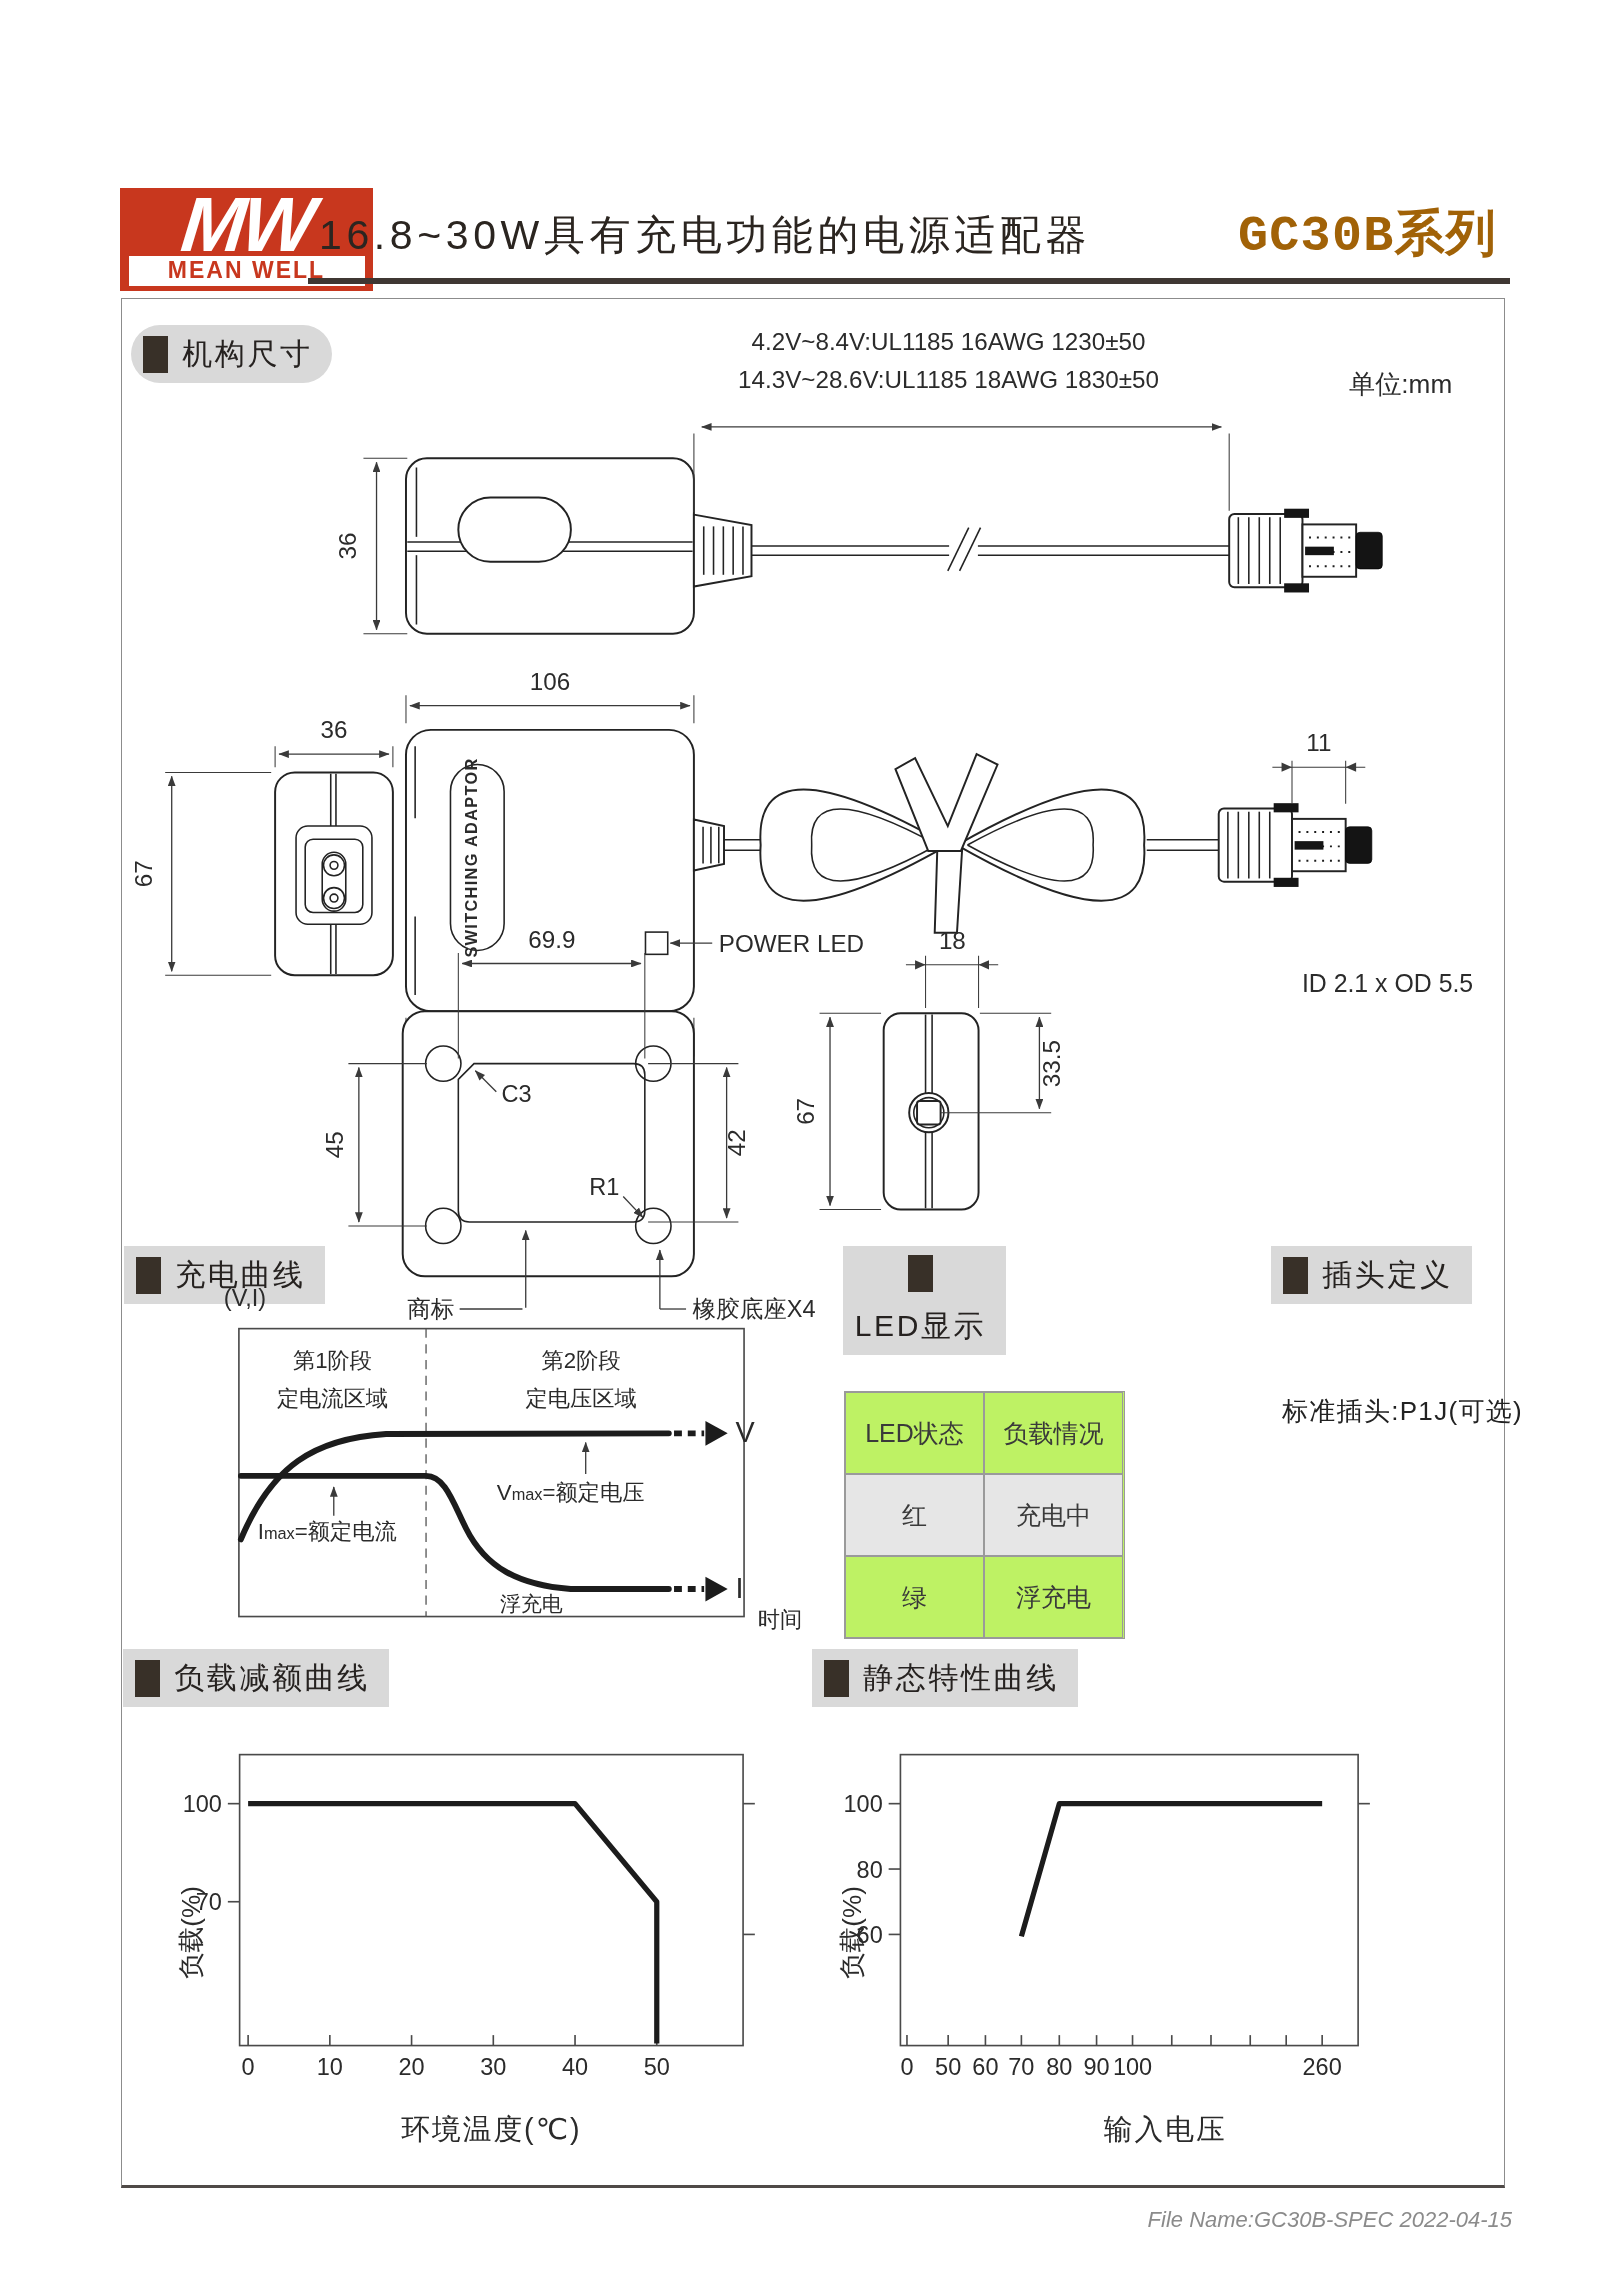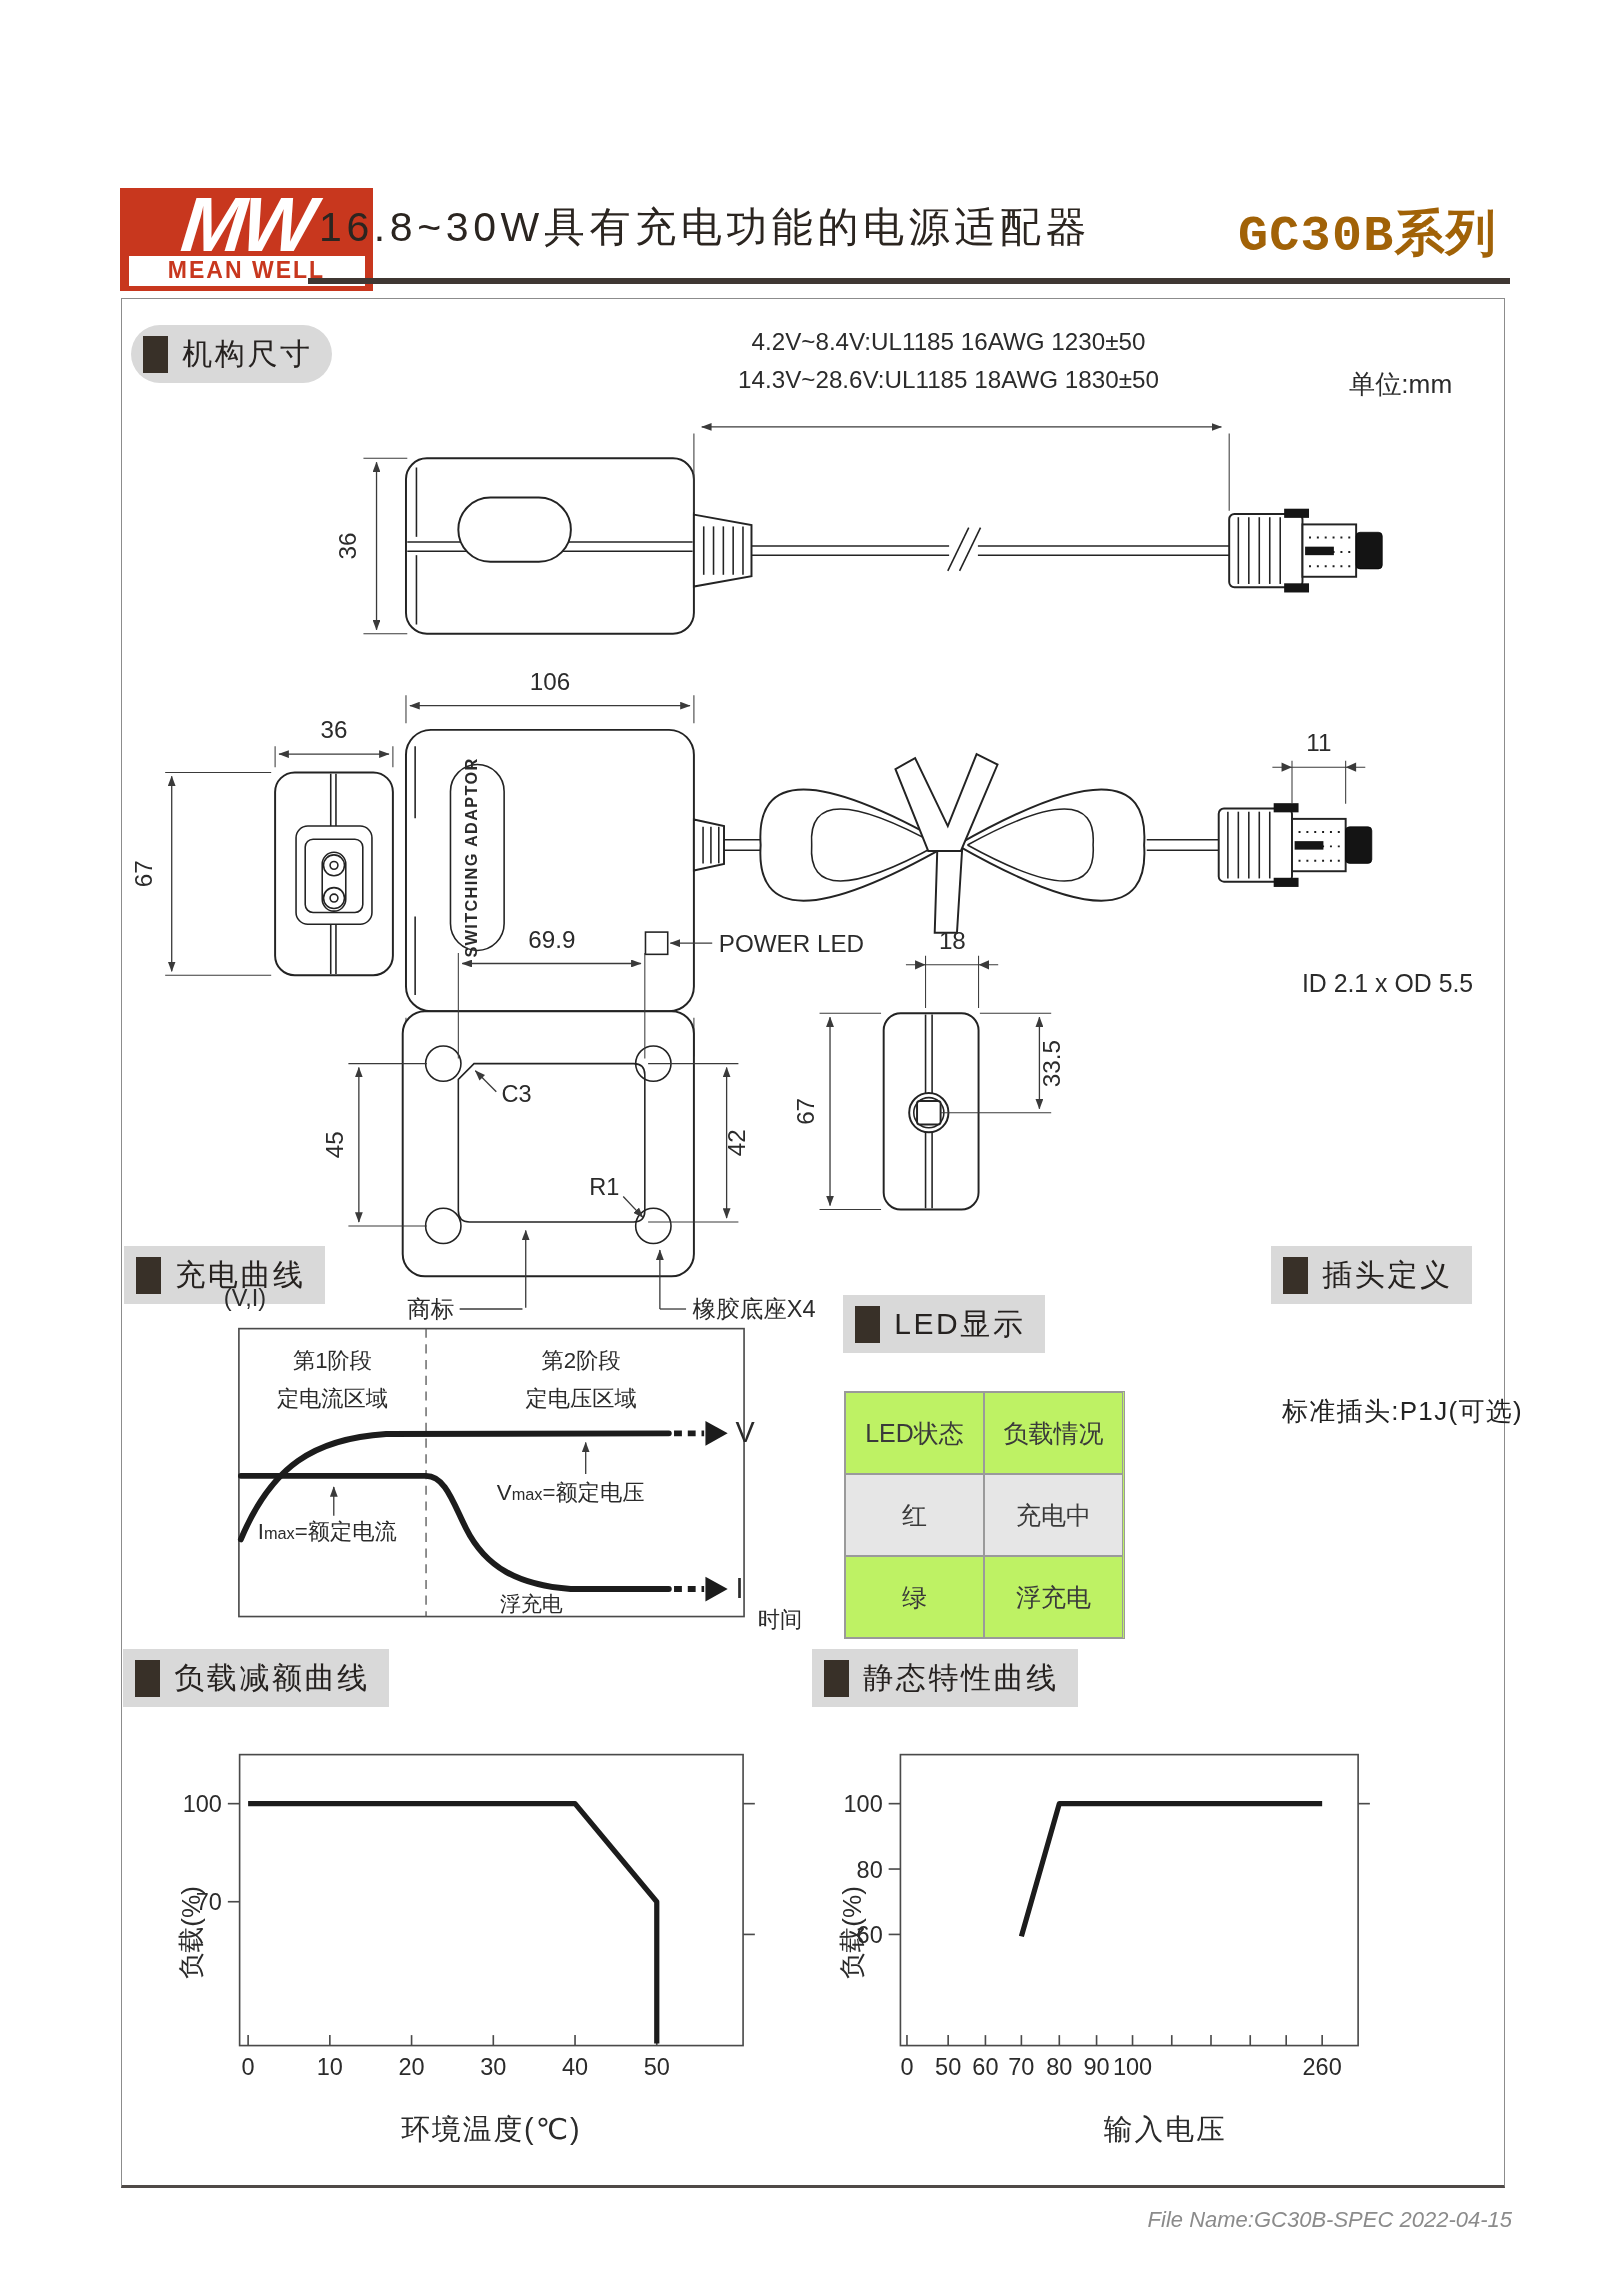--- a/index.html
+++ b/index.html
@@ -7,21 +7,21 @@
         font-family:"Liberation Sans","DejaVu Sans",sans-serif;color:#2b2624;}
   .abs{position:absolute;}
   
   .logo{position:absolute;left:120px;top:188px;width:253px;height:103px;background:#c8371e;}
   .logo .mw{position:absolute;left:0;top:-7.9px;width:100%;text-align:center;
             font-size:77px;font-weight:bold;font-style:italic;color:#fff;letter-spacing:-3.9px;
             transform:skewX(-6deg);}
   .logo .strip{position:absolute;left:8.5px;bottom:5.2px;width:236px;height:30px;background:#fff;
                display:flex;align-items:center;justify-content:center;margin-top:48px;}
   .logo .strip span{color:#c8371e;font-weight:bold;font-size:23px;letter-spacing:2px;}
-  .title{position:absolute;left:319px;top:200px;font-size:41px;letter-spacing:4.6px;color:#2b2520;font-weight:500;}
+  .title{position:absolute;left:319px;top:208px;font-size:41px;letter-spacing:4.6px;color:#2b2520;font-weight:500;}
   .series{position:absolute;left:1238px;top:200px;font-size:50px;font-weight:bold;color:#a16207;letter-spacing:1.3px;font-family:Liberation Mono, monospace;}
   .rule{position:absolute;left:308px;top:278px;width:1202px;height:5.9px;background:#3f3733;}
   
   .frame{position:absolute;left:121px;top:298px;width:1384px;height:1890px;
          border:1.3px solid #8c8c8c;border-bottom:3.9px solid #4f4a47;box-sizing:border-box;}
   
   .sec{position:absolute;display:inline-flex;align-items:center;gap:14.4px;background:#d9d9d9;
        padding:8.5px 19.6px 8.5px 11.8px;font-size:30px;color:#262220;letter-spacing:2.6px;}
   .sec .sq{width:25px;height:37px;background:#383028;flex:0 0 auto;}
   
@@ -60,21 +60,21 @@
   <div class="frame"></div>
 
   <div class="sec" style="left:131px;top:325px;border-radius:29px;">
     <span class="sq"></span>
     <span>机构尺寸</span>
   </div>
   <div class="sec" style="left:124px;top:1246px;">
     <span class="sq"></span>
     <span>充电曲线</span>
   </div>
-  <div class="sec" style="left:843px;top:1295px;">
+  <div class="sec" style="left:843px;top:1246px;flex-direction:column;">
     <span class="sq"></span>
     <span>LED显示</span>
   </div>
   <div class="sec" style="left:1271px;top:1246px;">
     <span class="sq"></span>
     <span>插头定义</span>
   </div>
   <div class="sec" style="left:123px;top:1649px;">
     <span class="sq"></span>
     <span>负载减额曲线</span>

